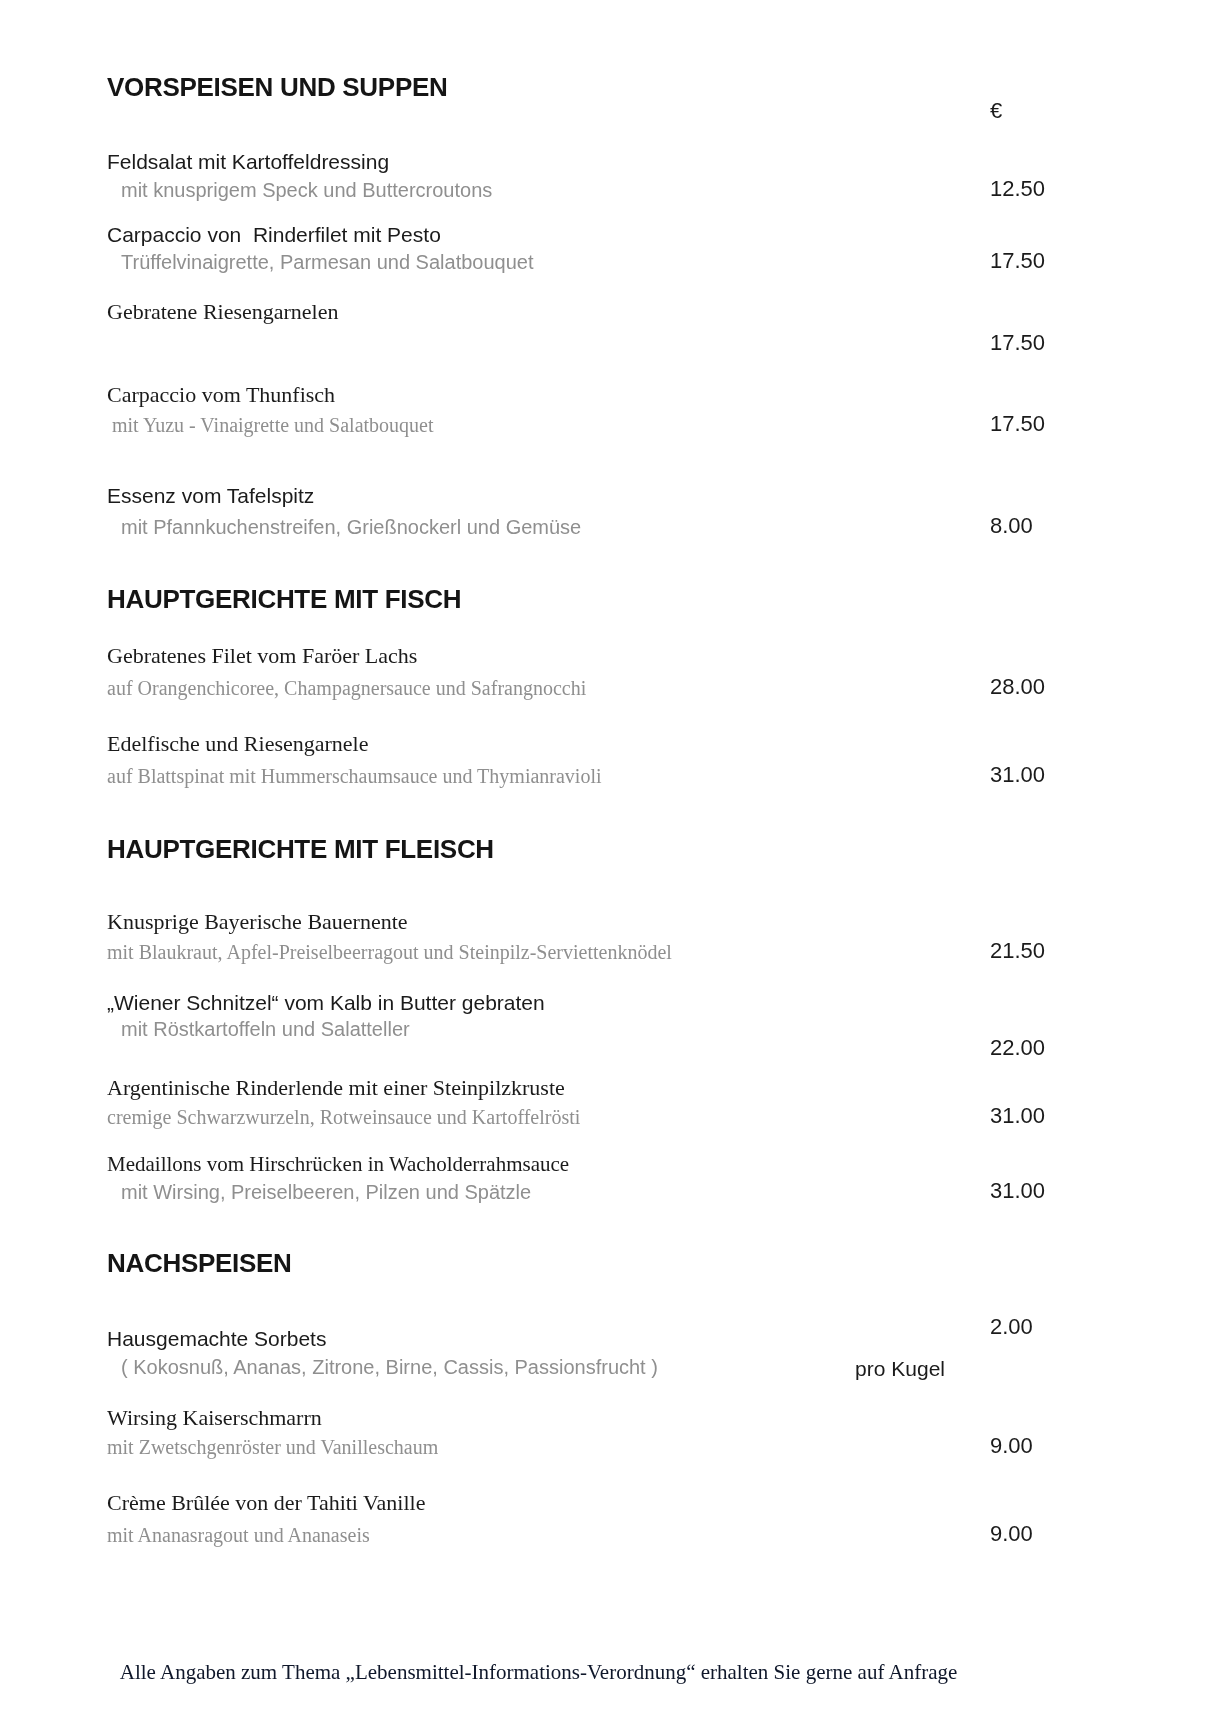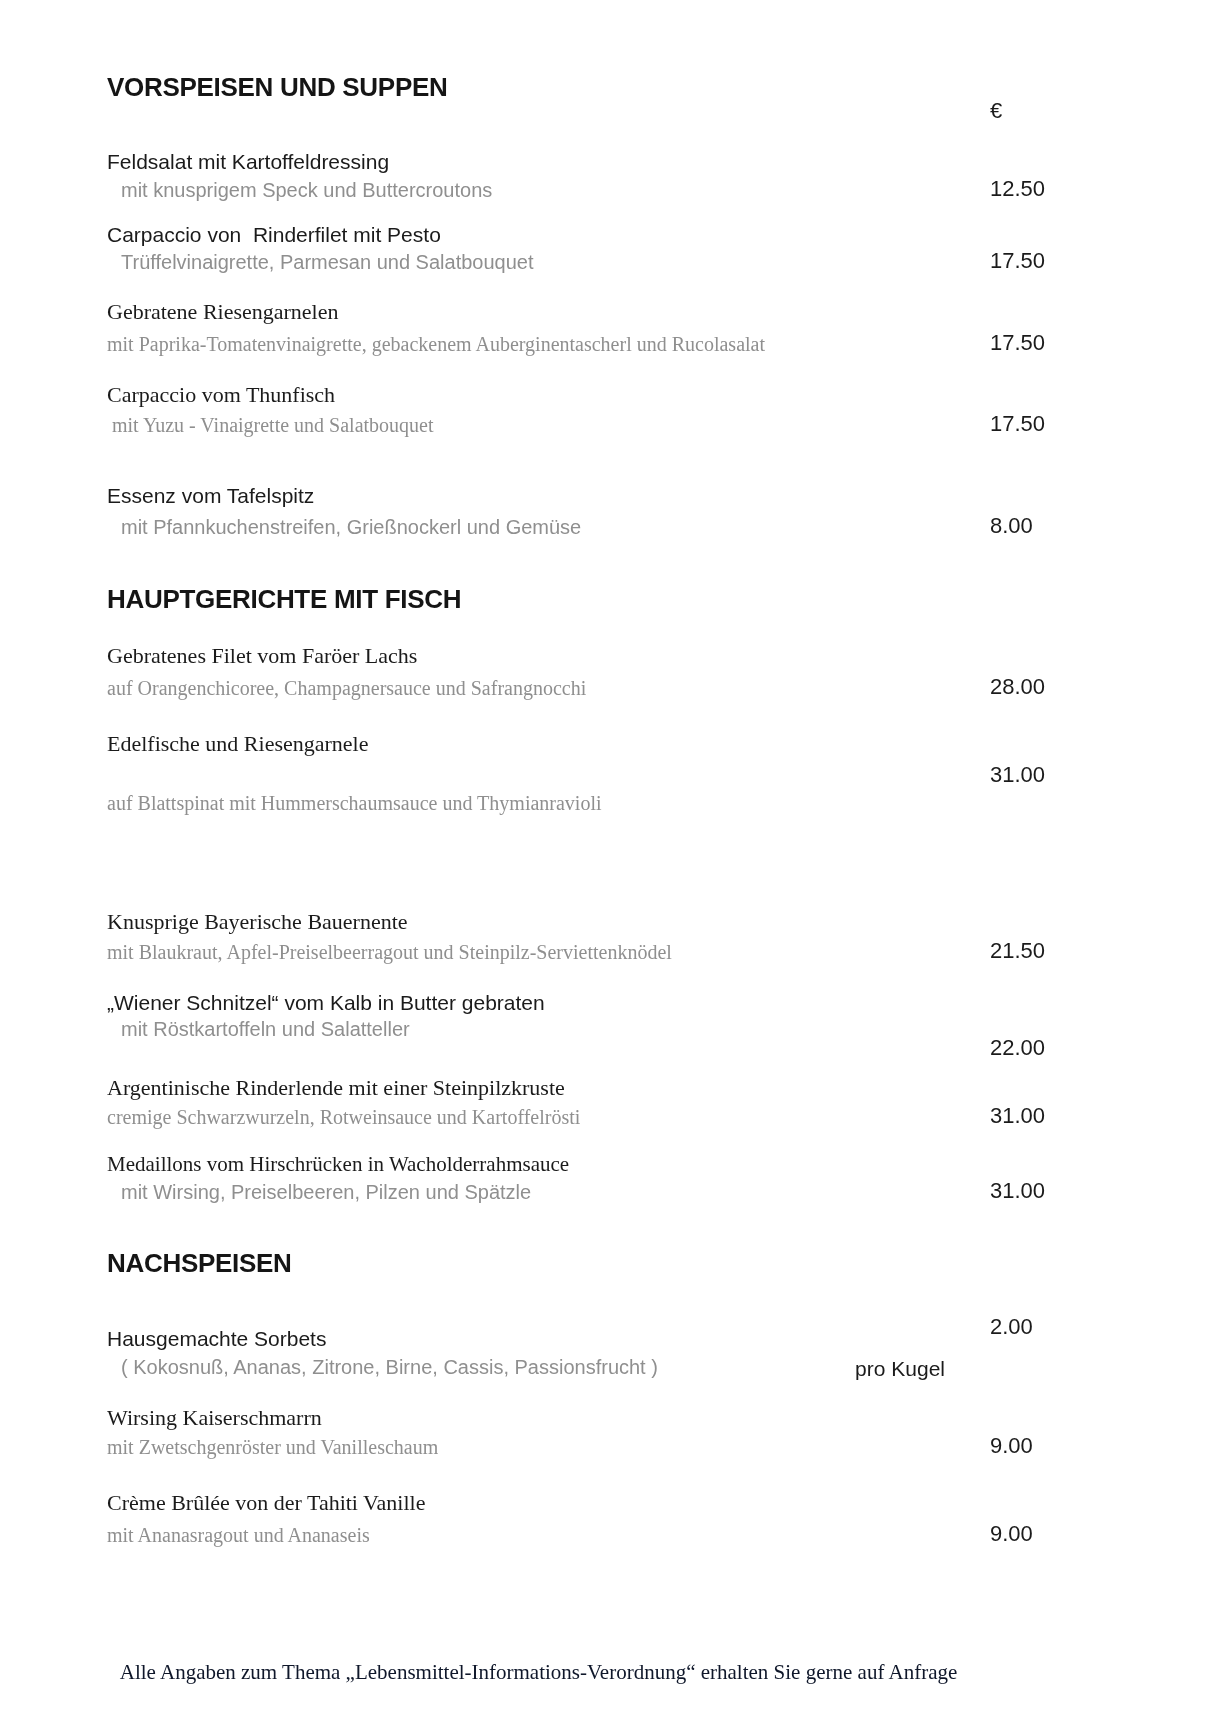--- a/index.html
+++ b/index.html
@@ -67,41 +67,41 @@
 
   <div class="abs title sans" style="left:107px;top:151px;">Feldsalat mit Kartoffeldressing</div>
   <div class="abs desc sans" style="left:107px;top:180px;">mit knusprigem Speck und Buttercroutons</div>
   <div class="abs price" style="top:178px;">12.50</div>
 
   <div class="abs title sans" style="left:107px;top:224px;">Carpaccio von  Rinderfilet mit Pesto</div>
   <div class="abs desc sans" style="left:107px;top:252px;">Trüffelvinaigrette, Parmesan und Salatbouquet</div>
   <div class="abs price" style="top:250px;">17.50</div>
 
   <div class="abs title serif" style="left:107px;top:301px;">Gebratene Riesengarnelen</div>
-  <div class="abs desc serif" style="left:107px;top:334px;">mit Paprika-Tomatenvinaigrette, gebackenem Auberginentascherl und Rucolasalat</div>
   <div class="abs price" style="top:332px;">17.50</div>
 
   <div class="abs title serif" style="left:107px;top:384px;">Carpaccio vom Thunfisch</div>
   <div class="abs desc serif" style="left:112px;top:415px;">mit Yuzu - Vinaigrette und Salatbouquet</div>
   <div class="abs price" style="top:413px;">17.50</div>
 
   <div class="abs title sans" style="left:107px;top:485px;">Essenz vom Tafelspitz</div>
   <div class="abs desc sans" style="left:107px;top:517px;">mit Pfannkuchenstreifen, Grießnockerl und Gemüse</div>
   <div class="abs price" style="top:515px;">8.00</div>
 
   <div class="abs heading" style="top:586px;">HAUPTGERICHTE MIT FISCH</div>
 
   <div class="abs title serif" style="left:107px;top:645px;">Gebratenes Filet vom Faröer Lachs</div>
   <div class="abs desc serif" style="left:107px;top:678px;">auf Orangenchicoree, Champagnersauce und Safrangnocchi</div>
   <div class="abs price" style="top:676px;">28.00</div>
 
   <div class="abs title serif" style="left:107px;top:733px;">Edelfische und Riesengarnele</div>
-  <div class="abs desc serif" style="left:107px;top:793px;">auf Blattspinat mit Hummerschaumsauce und Thymianravioli</div>
+  <div class="abs desc serif" style="left:107px;top:766px;">auf Blattspinat mit Hummerschaumsauce und Thymianravioli</div>
   <div class="abs price" style="top:764px;">31.00</div>
 
+  <div class="abs heading" style="top:836px;">HAUPTGERICHTE MIT FLEISCH</div>
 
   <div class="abs title serif" style="left:107px;top:911px;">Knusprige Bayerische Bauernente</div>
   <div class="abs desc serif" style="left:107px;top:942px;">mit Blaukraut, Apfel-Preiselbeerragout und Steinpilz-Serviettenknödel</div>
   <div class="abs price" style="top:940px;">21.50</div>
 
   <div class="abs title sans" style="left:107px;top:992px;">„Wiener Schnitzel“ vom Kalb in Butter gebraten</div>
   <div class="abs desc sans" style="left:107px;top:1019px;">mit Röstkartoffeln und Salatteller</div>
   <div class="abs price" style="top:1017px;margin-top:20px;">22.00</div>
 
   <div class="abs title serif" style="left:107px;top:1077px;">Argentinische Rinderlende mit einer Steinpilzkruste</div>

